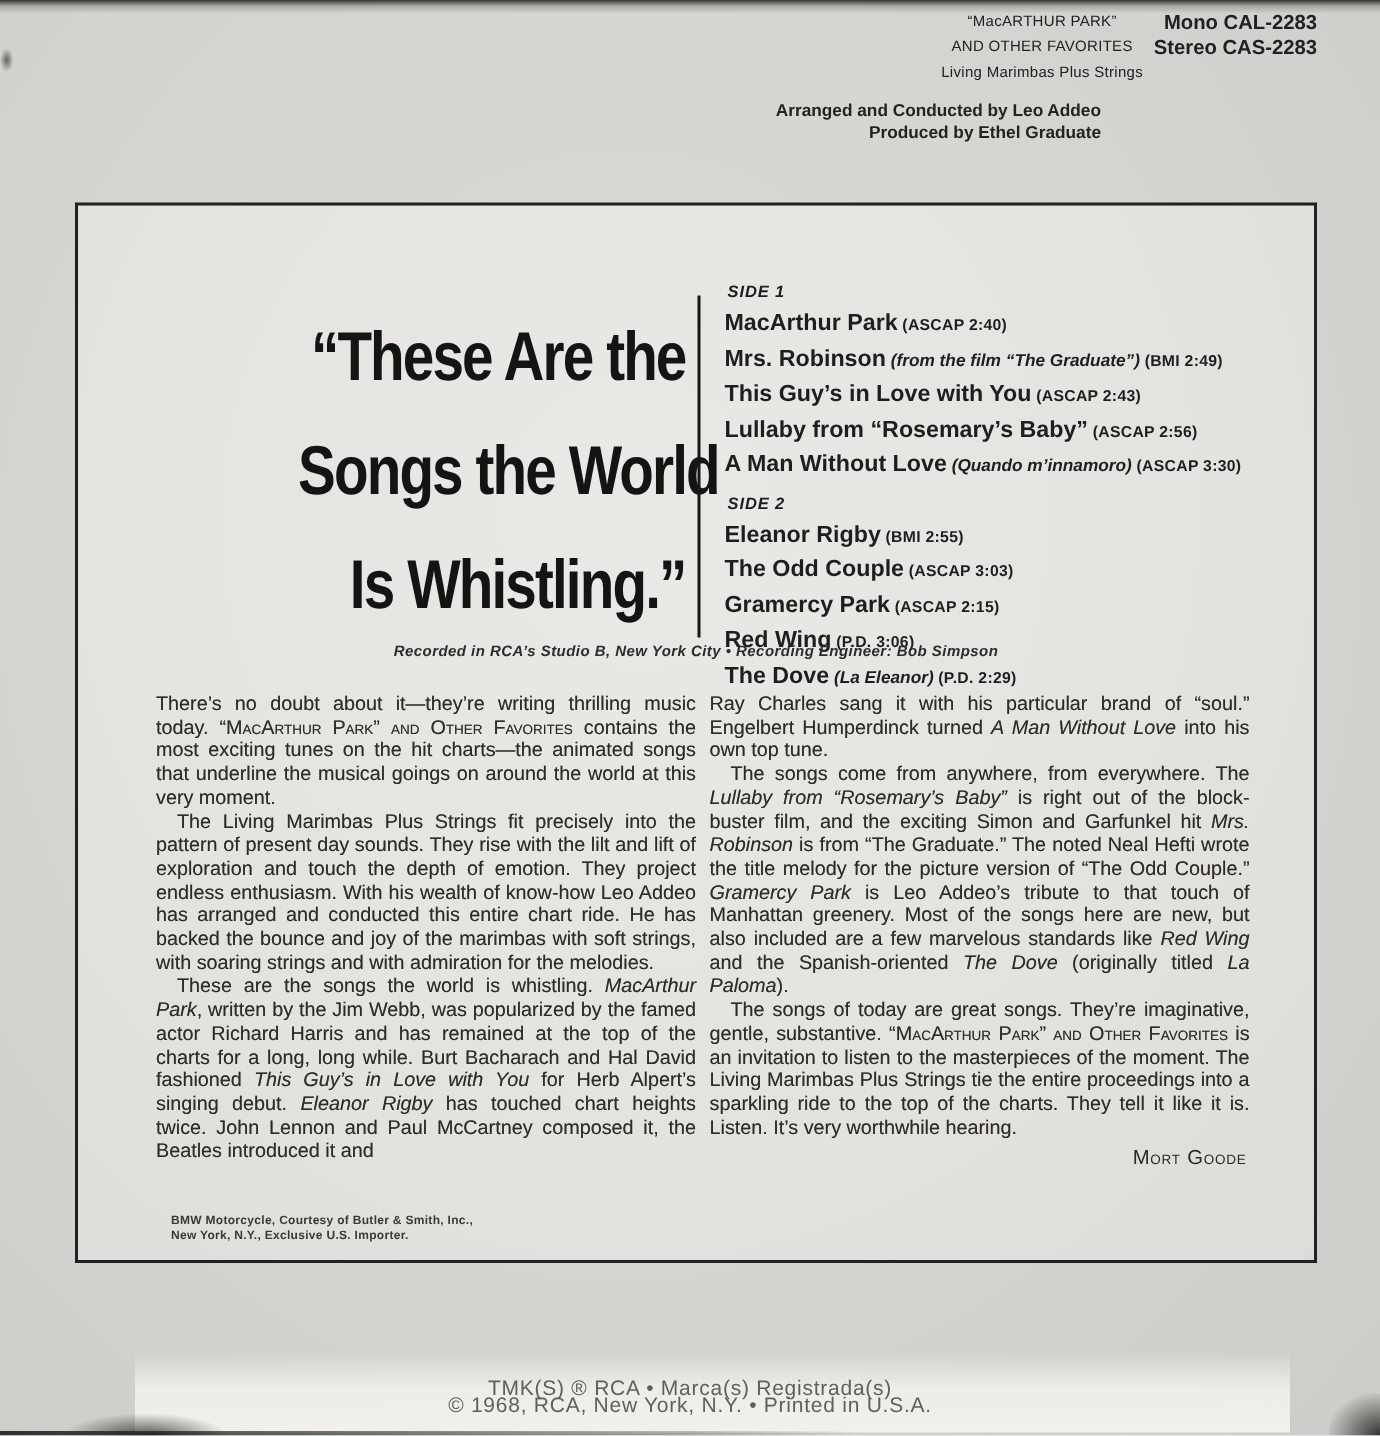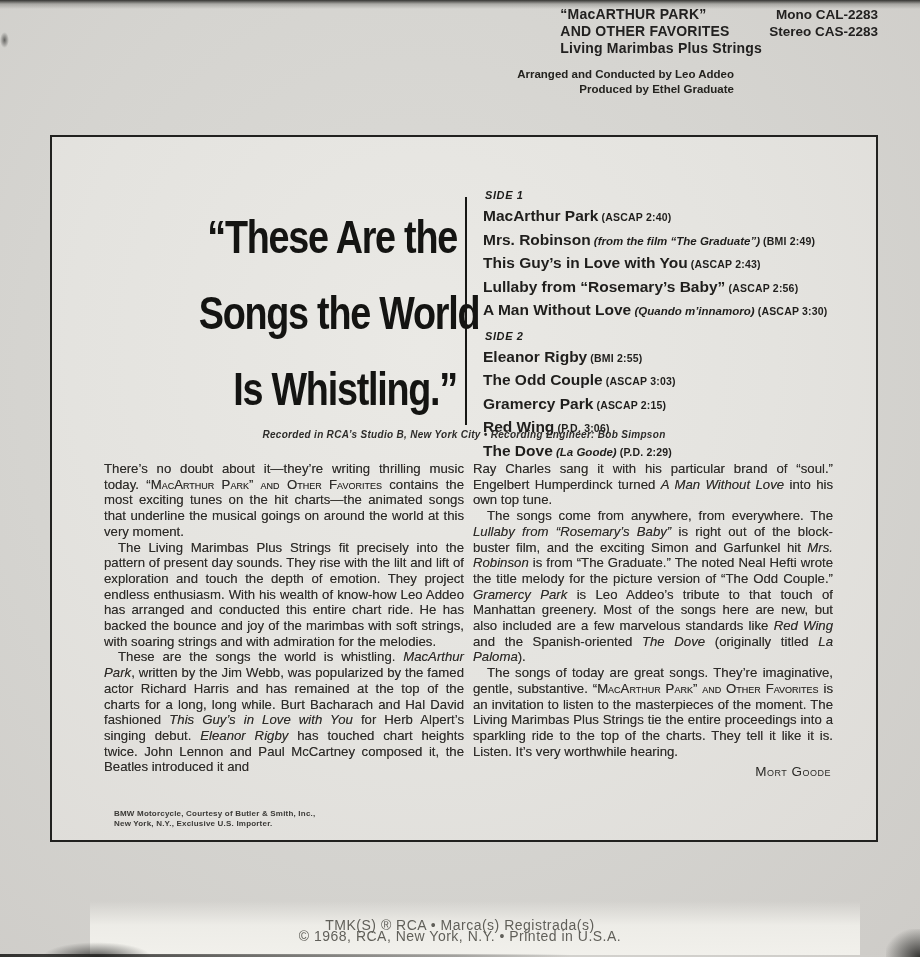--- a/index.html
+++ b/index.html
@@ -16,22 +16,22 @@
   .bottom-band { position:absolute; left:90px; right:60px; bottom:2px; height:54px;
     background:linear-gradient(180deg, rgba(240,239,234,0) 0%, rgba(242,241,236,0.85) 45%, rgba(243,242,237,0.95) 100%); }
   .bottom-edge-line { position:absolute; left:0; bottom:0; width:62%; height:3px;
     background:linear-gradient(90deg, rgba(20,20,18,0.85), rgba(20,20,18,0.25) 80%, transparent); }
   .blob-bottom-left { position:absolute; left:42px; bottom:0; width:110px; height:15px;
     background:radial-gradient(ellipse at 50% 100%, rgba(30,30,28,0.75), rgba(30,30,28,0) 70%); }
   .blob-bottom-right { position:absolute; right:0; bottom:0; width:34px; height:28px;
     background:radial-gradient(ellipse at 100% 100%, rgba(25,25,23,0.85), rgba(25,25,23,0) 75%); }
 
   
-  .header-titles { position:absolute; top:6px; right:158px; text-align:left;
-    font-weight:bold; font-size:14px; line-height:17px; color:#222120; letter-spacing:0.2px; }
+  .header-titles { position:absolute; top:6px; right:158px; text-align:center;
+    font-weight:normal; font-size:10px; line-height:17px; color:#222120; letter-spacing:0.2px; }
   .header-catalog { position:absolute; top:6px; right:42px; text-align:right;
     font-weight:bold; font-size:13.5px; line-height:17px; color:#222120; }
   .header-credits { position:absolute; top:59px; right:186px; text-align:right;
     font-weight:bold; font-size:11.5px; line-height:14.5px; color:#24231f;margin-top:8px; }
 
   
   .main-box { position:absolute; left:50px; top:135px; width:824px; height:703px;
     border:2px solid #21211f;
     background:radial-gradient(ellipse at 45% 30%, #eae9e5 0%, #e4e3df 55%, #dedcd8 100%); }
 
@@ -113,21 +113,21 @@
           <div class="track"><span class="track-title">This Guy’s in Love with You</span><span class="track-detail"> (ASCAP 2:43)</span></div>
           <div class="track"><span class="track-title">Lullaby from “Rosemary’s Baby”</span><span class="track-detail"> (ASCAP 2:56)</span></div>
           <div class="track"><span class="track-title">A Man Without Love</span><span class="track-note"> (Quando m’innamoro)</span><span class="track-detail"> (ASCAP 3:30)</span></div>
         </div>
       <div class="side-label second">SIDE 2</div>
       <div>
           <div class="track"><span class="track-title">Eleanor Rigby</span><span class="track-detail"> (BMI 2:55)</span></div>
           <div class="track"><span class="track-title">The Odd Couple</span><span class="track-detail"> (ASCAP 3:03)</span></div>
           <div class="track"><span class="track-title">Gramercy Park</span><span class="track-detail"> (ASCAP 2:15)</span></div>
           <div class="track"><span class="track-title">Red Wing</span><span class="track-detail"> (P.D. 3:06)</span></div>
-          <div class="track"><span class="track-title">The Dove</span><span class="track-note"> (La Goode)</span><span class="track-detail"> (P.D. 2:29)</span></div>
+          <div class="track"><span class="track-title">The Dove</span><span class="track-note"> (La Eleanor)</span><span class="track-detail"> (P.D. 2:29)</span></div>
         </div>
     </div>
 
     <div class="recording-credit">Recorded in RCA’s Studio B, New York City • Recording Engineer: Bob Simpson</div>
 
     <div class="col col-left">
       <div>
           <p class="para"><span>There’s no doubt about it—they’re writing thrilling music today. </span><span class="sc">“MacArthur Park” and Other Favorites</span><span> contains the most exciting tunes on the hit charts—the animated songs that underline the musical goings on around the world at this very moment.</span></p>
           <p class="para indent"><span>The Living Marimbas Plus Strings fit precisely into the pattern of present day sounds. They rise with the lilt and lift of exploration and touch the depth of emotion. They project endless enthusiasm. With his wealth of know-how Leo Addeo has arranged and conducted this entire chart ride. He has backed the bounce and joy of the marimbas with soft strings, with soaring strings and with admiration for the melodies.</span></p>
           <p class="para indent"><span>These are the songs the world is whistling. </span><span class="it">MacArthur Park</span><span>, written by the Jim Webb, was popularized by the famed actor Richard Harris and has remained at the top of the charts for a long, long while. Burt Bacharach and Hal David fashioned </span><span class="it">This Guy’s in Love with You</span><span> for Herb Alpert’s singing debut. </span><span class="it">Eleanor Rigby</span><span> has touched chart heights twice. John Lennon and Paul McCartney composed it, the Beatles introduced it and</span></p>

